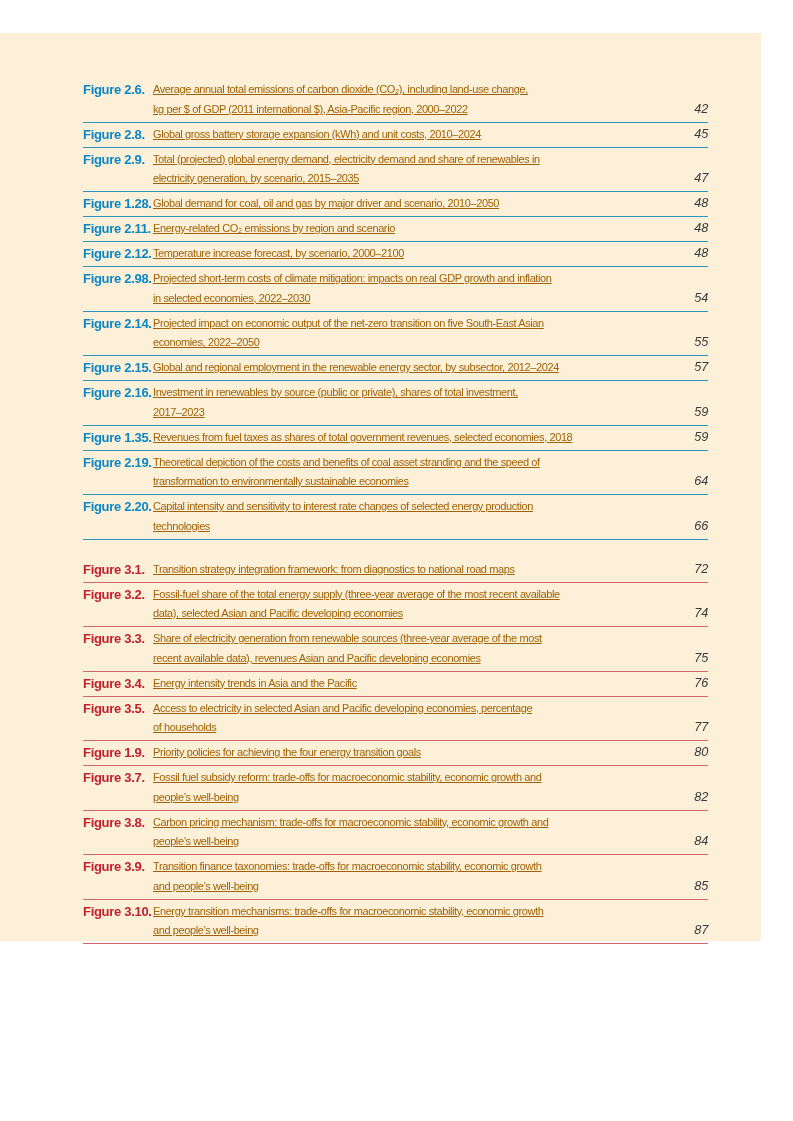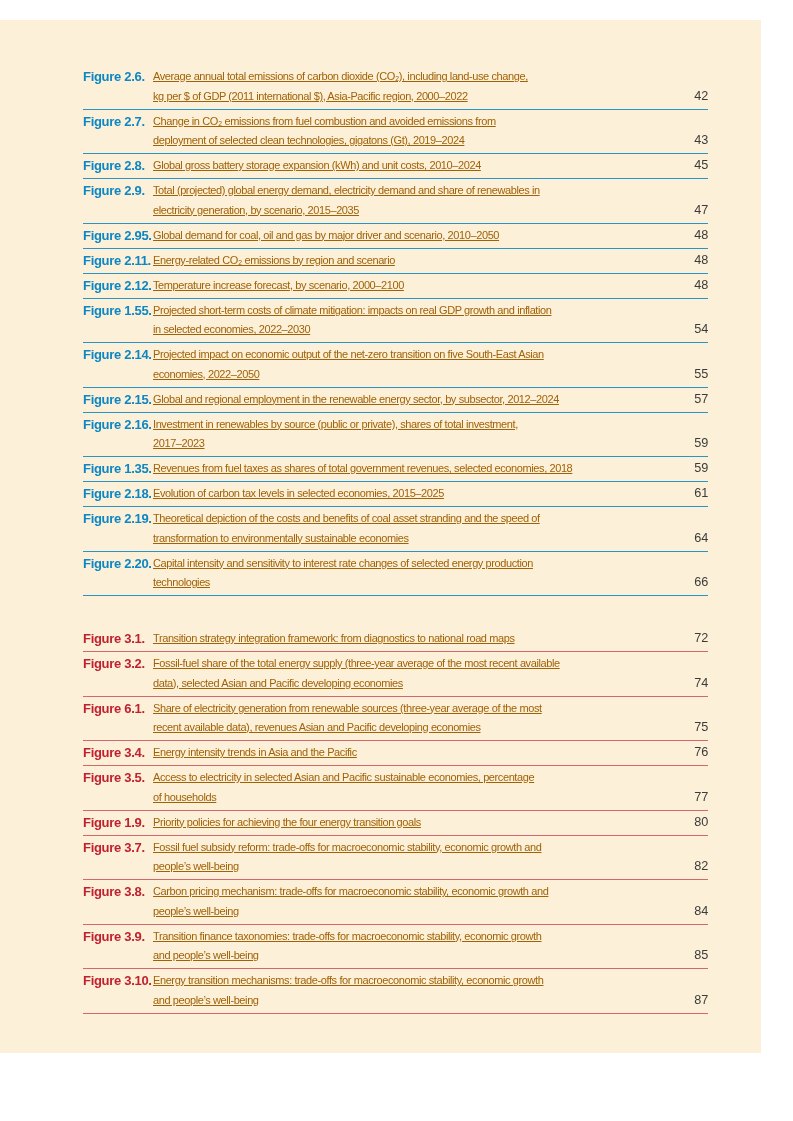--- a/index.html
+++ b/index.html
@@ -5,29 +5,29 @@
   html, body { margin: 0; padding: 0; }
   body {
     width: 793px; height: 1121px;
     background: #ffffff;
     position: relative;
     font-family: "Liberation Sans", "DejaVu Sans", sans-serif;
     overflow: hidden;
   }
   .page-panel {
     position: absolute;
-    left: 0; top: 20px;
-    width: 761px; height: 1033px;
+    left: 0; top: 33px;
+    width: 761px; height: 908px;
     background: #fcf0d8;
   }
   .content {
     padding: 45px 53px 0 83px;
   }
   .toc-section { display: block; }
-  .toc-section + .toc-section { margin-top: 31px; }
+  .toc-section + .toc-section { margin-top: 18px; }
   .row {
     display: flex;
     align-items: flex-start;
     padding: 2px 0 2.5px 0;
     border-bottom: 1.3px solid var(--rule, #2b94c6);
   }
   .flabel {
     flex: 0 0 70px;
     width: 70px;
     font-size: 13px;
@@ -48,69 +48,64 @@
   }
   .fpage {
     flex: 0 0 28px;
     width: 28px;
     text-align: right;
     align-self: flex-end;
     font-size: 12.7px;
     line-height: 19.5px;
     letter-spacing: -0.2px;
     color: #3b3b39;
+    font-style: italic;
   }
 </style>
 </head>
 <body style="background: rgb(255, 255, 255);">
 
 <div class="page-panel" style="background: rgb(252, 240, 216);">
   <div class="content">
     <div>
         <section class="toc-section" style="--label: #0c86c4; --rule: #2b94c6;">
           <div class="row">
             <span class="flabel">Figure 2.6.</span>
             <span class="fdesc">Average annual total emissions of carbon dioxide (CO₂), including land-use change,
 kg per $ of GDP (2011 international $), Asia-Pacific region, 2000–2022</span>
             <span class="fpage">42</span>
           </div>
           <div class="row">
-            <span class="flabel">Figure 2.7.</span>
-            <span class="fdesc">Change in CO₂ emissions from fuel combustion and avoided emissions from
-deployment of selected clean technologies, gigatons (Gt), 2019–2024</span>
-            <span class="fpage">43</span>
-          </div>
-          <div class="row">
             <span class="flabel">Figure 2.8.</span>
             <span class="fdesc">Global gross battery storage expansion (kWh) and unit costs, 2010–2024</span>
             <span class="fpage">45</span>
           </div>
           <div class="row">
             <span class="flabel">Figure 2.9.</span>
             <span class="fdesc">Total (projected) global energy demand, electricity demand and share of renewables in
 electricity generation, by scenario, 2015–2035</span>
             <span class="fpage">47</span>
           </div>
           <div class="row">
-            <span class="flabel">Figure 2.95.</span>
+            <span class="flabel">Figure 1.28.</span>
             <span class="fdesc">Global demand for coal, oil and gas by major driver and scenario, 2010–2050</span>
             <span class="fpage">48</span>
           </div>
           <div class="row">
             <span class="flabel">Figure 2.11.</span>
             <span class="fdesc">Energy-related CO₂ emissions by region and scenario</span>
             <span class="fpage">48</span>
           </div>
           <div class="row">
             <span class="flabel">Figure 2.12.</span>
             <span class="fdesc">Temperature increase forecast, by scenario, 2000–2100</span>
             <span class="fpage">48</span>
           </div>
           <div class="row">
-            <span class="flabel">Figure 1.55.</span>
+            <span class="flabel">Figure 2.98.</span>
             <span class="fdesc">Projected short-term costs of climate mitigation: impacts on real GDP growth and inflation
 in selected economies, 2022–2030</span>
             <span class="fpage">54</span>
           </div>
           <div class="row">
             <span class="flabel">Figure 2.14.</span>
             <span class="fdesc">Projected impact on economic output of the net-zero transition on five South-East Asian
 economies, 2022–2050</span>
             <span class="fpage">55</span>
           </div>
@@ -124,25 +119,20 @@
             <span class="fdesc">Investment in renewables by source (public or private), shares of total investment,
 2017–2023</span>
             <span class="fpage">59</span>
           </div>
           <div class="row">
             <span class="flabel">Figure 1.35.</span>
             <span class="fdesc">Revenues from fuel taxes as shares of total government revenues, selected economies, 2018</span>
             <span class="fpage">59</span>
           </div>
           <div class="row">
-            <span class="flabel">Figure 2.18.</span>
-            <span class="fdesc">Evolution of carbon tax levels in selected economies, 2015–2025</span>
-            <span class="fpage">61</span>
-          </div>
-          <div class="row">
             <span class="flabel">Figure 2.19.</span>
             <span class="fdesc">Theoretical depiction of the costs and benefits of coal asset stranding and the speed of
 transformation to environmentally sustainable economies</span>
             <span class="fpage">64</span>
           </div>
           <div class="row">
             <span class="flabel">Figure 2.20.</span>
             <span class="fdesc">Capital intensity and sensitivity to interest rate changes of selected energy production
 technologies</span>
             <span class="fpage">66</span>
@@ -154,33 +144,33 @@
             <span class="fdesc">Transition strategy integration framework: from diagnostics to national road maps</span>
             <span class="fpage">72</span>
           </div>
           <div class="row">
             <span class="flabel">Figure 3.2.</span>
             <span class="fdesc">Fossil-fuel share of the total energy supply (three-year average of the most recent available
 data), selected Asian and Pacific developing economies</span>
             <span class="fpage">74</span>
           </div>
           <div class="row">
-            <span class="flabel">Figure 6.1.</span>
+            <span class="flabel">Figure 3.3.</span>
             <span class="fdesc">Share of electricity generation from renewable sources (three-year average of the most
 recent available data), revenues Asian and Pacific developing economies</span>
             <span class="fpage">75</span>
           </div>
           <div class="row">
             <span class="flabel">Figure 3.4.</span>
             <span class="fdesc">Energy intensity trends in Asia and the Pacific</span>
             <span class="fpage">76</span>
           </div>
           <div class="row">
             <span class="flabel">Figure 3.5.</span>
-            <span class="fdesc">Access to electricity in selected Asian and Pacific sustainable economies, percentage
+            <span class="fdesc">Access to electricity in selected Asian and Pacific developing economies, percentage
 of households</span>
             <span class="fpage">77</span>
           </div>
           <div class="row">
             <span class="flabel">Figure 1.9.</span>
             <span class="fdesc">Priority policies for achieving the four energy transition goals</span>
             <span class="fpage">80</span>
           </div>
           <div class="row">
             <span class="flabel">Figure 3.7.</span>

